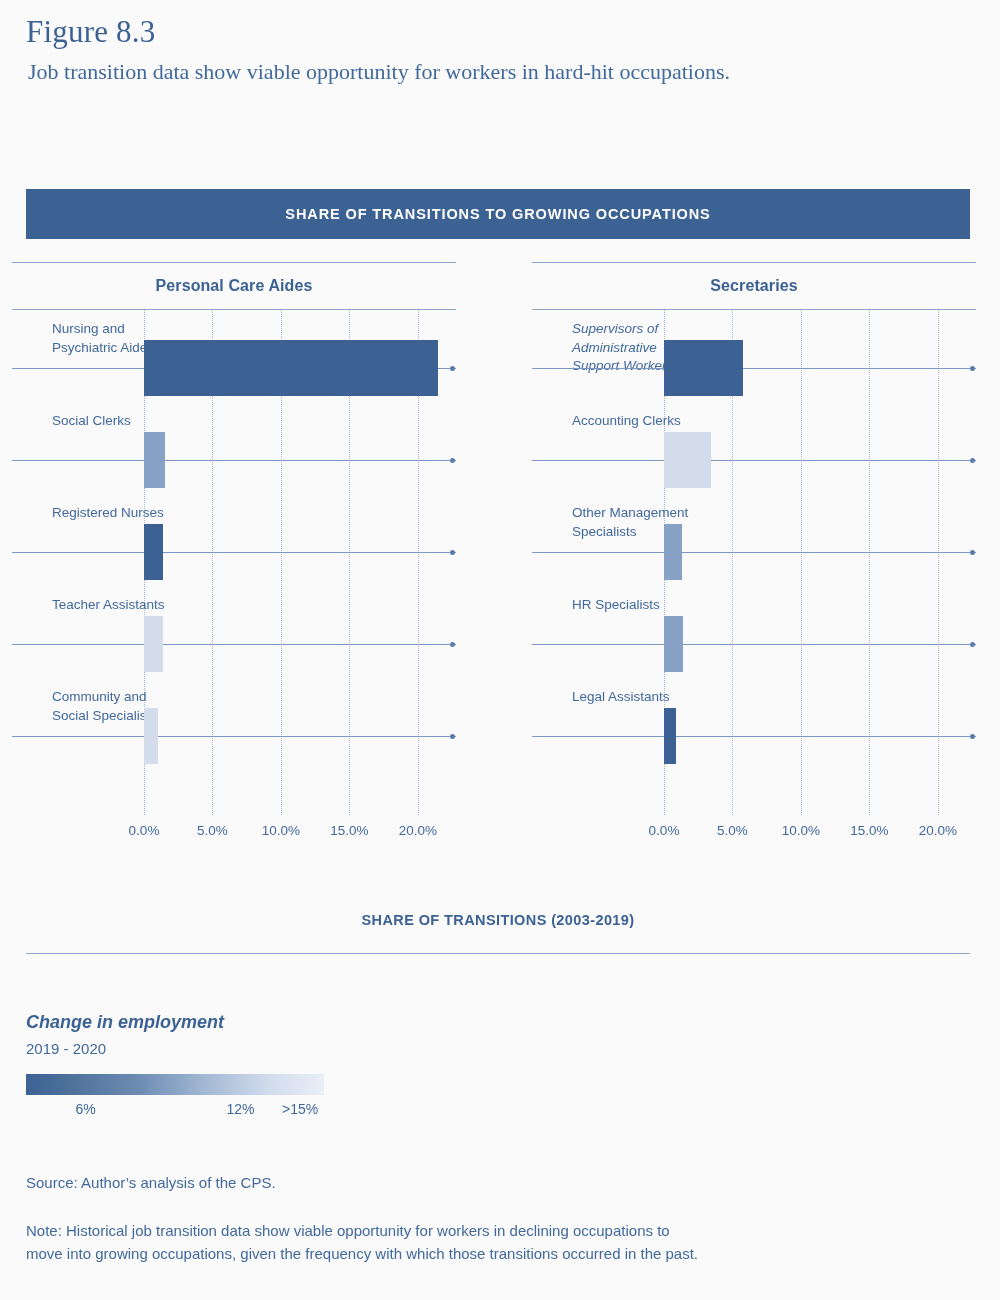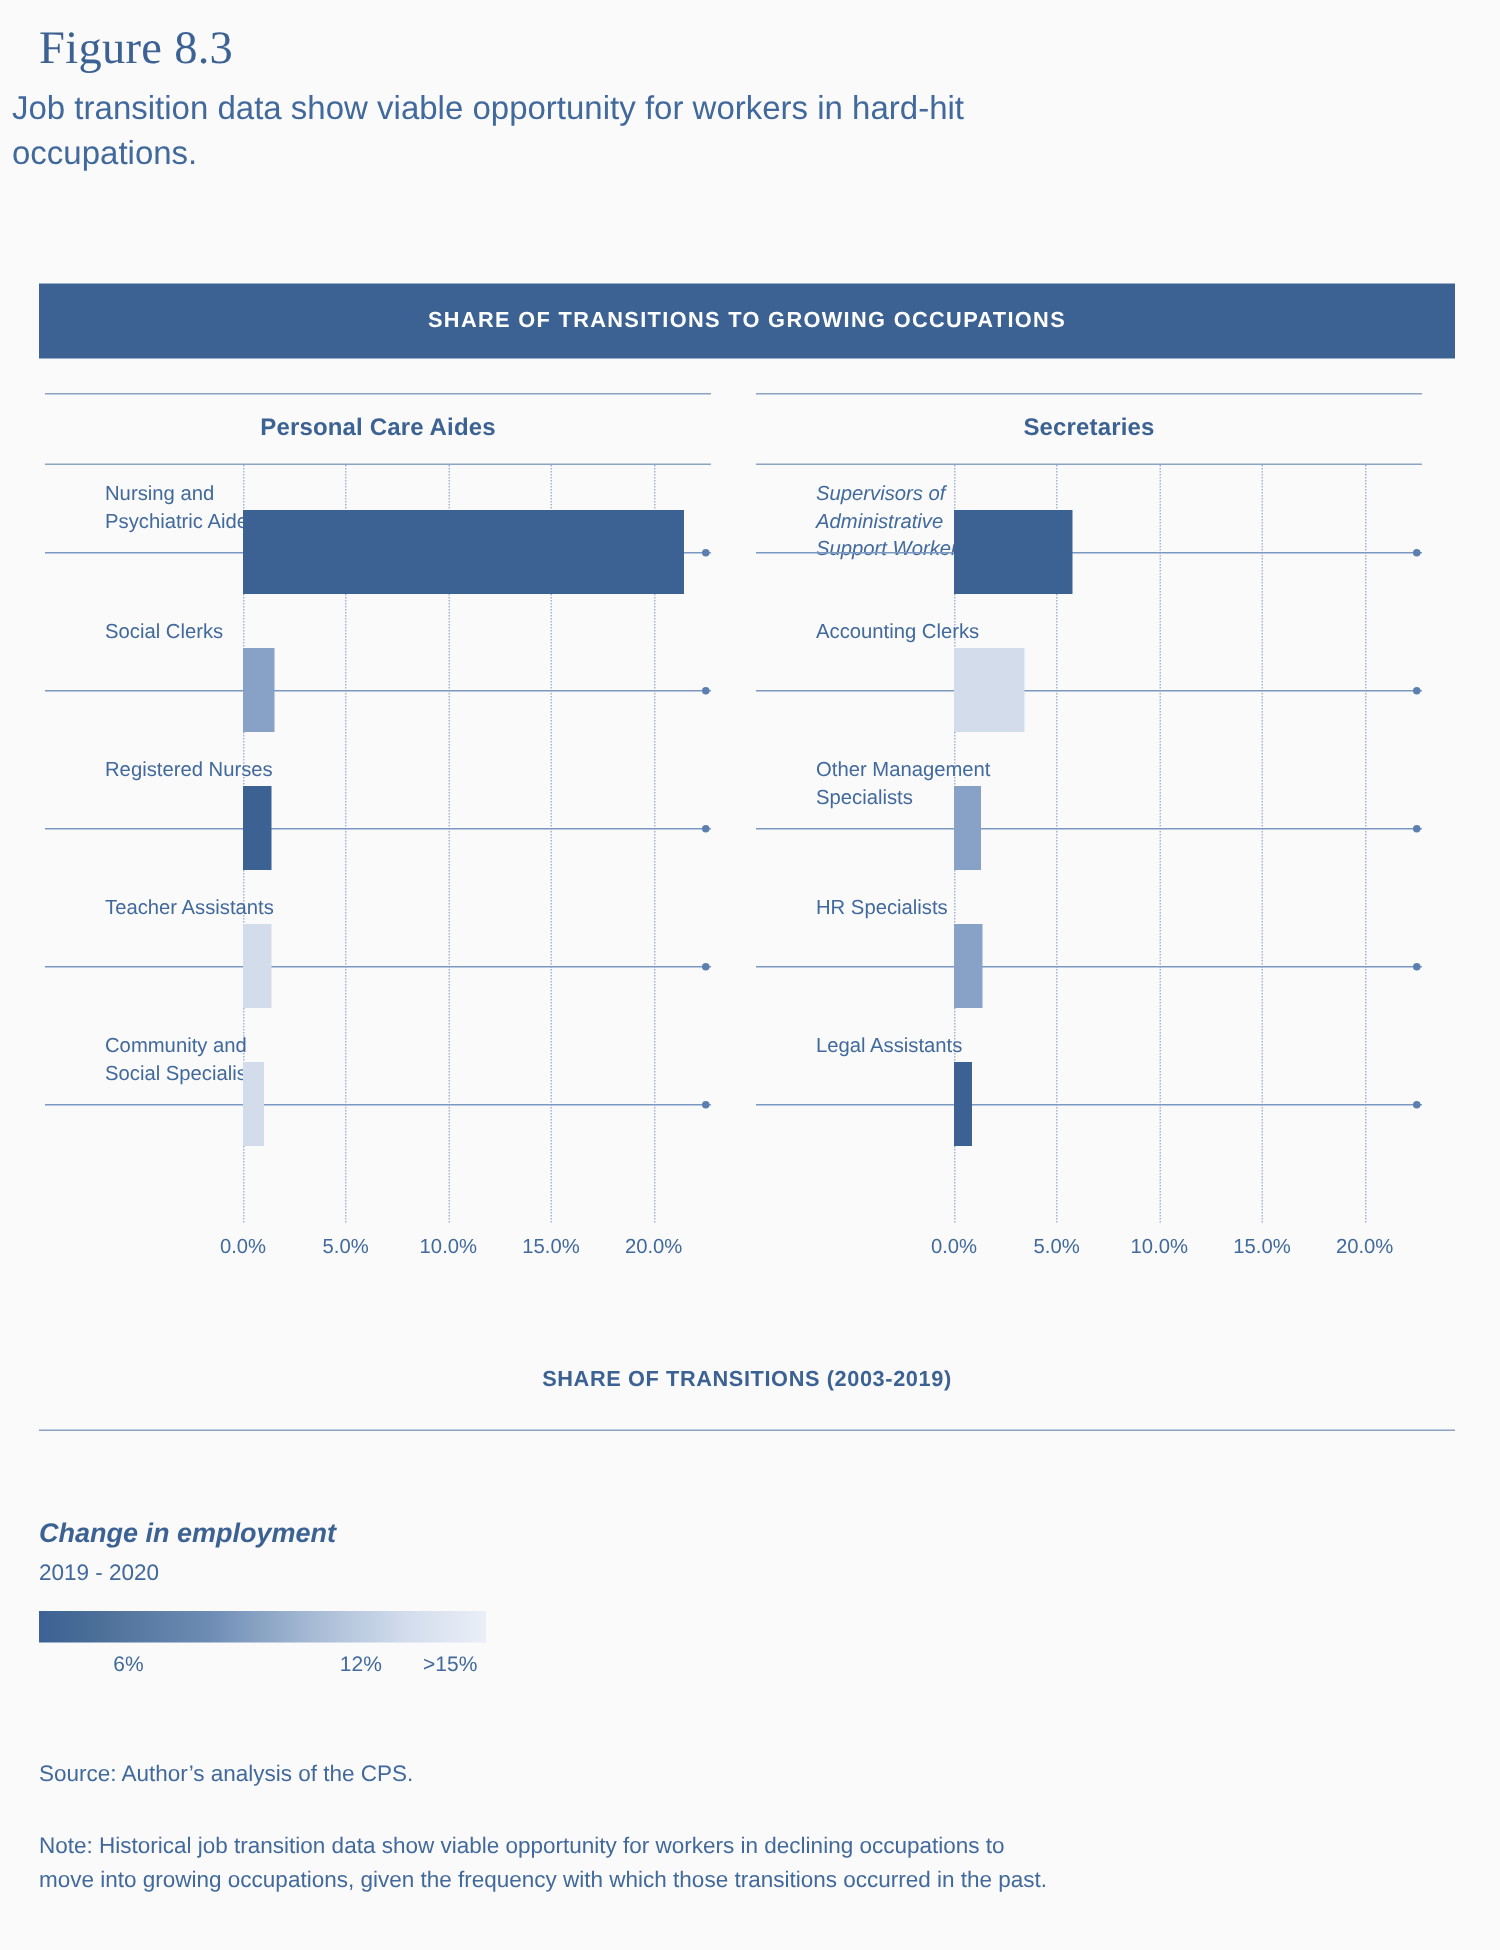--- a/index.html
+++ b/index.html
@@ -13,41 +13,41 @@
   }
   .page { position: relative; width: 1000px; height: 1300px; padding: 0; }
 
   
   .fig-num {
     position: absolute; left: 26px; top: 14px;
     font-family: "Liberation Serif", serif;
     font-size: 31px; color: #3c6294; letter-spacing: .2px;
   }
   .fig-sub {
-    position: absolute; left: 8px; top: 57px; width: 740px;
-    font-size: 22px; line-height: 30px; color: #41699c; font-weight: 400;
+    position: absolute; left: 28px; top: 57px; width: 740px;
+    font-size: 22px; line-height: 30px; color: #41699c; font-weight: 400; font-family: Liberation Serif, serif;
   }
 
   
   .banner {
     position: absolute; left: 26px; top: 189px;
     width: 944px; height: 50px;
     background: #3c6294;
     display: flex; align-items: center; justify-content: center;
   }
   .banner span {
     color: #ffffff; font-size: 14.5px; font-weight: bold;
     letter-spacing: .9px;
   }
 
   
   .panels { position: absolute; left: 0; top: 262px; width: 1000px; }
   .panel { position: absolute; top: 0; width: 444px; }
-  .panel.left  { left: 30px; }
-  .panel.right { left: 504px; }
+  .panel.left  { left: 12px; }
+  .panel.right { left: 532px; }
 
   .panel-rule { height: 1px; background: #8ba3c4; width: 100%; }
   .panel-title {
     text-align: center; font-size: 16px; font-weight: bold;
     color: #3c6294; padding: 14px 0 14px 0; letter-spacing: .1px;
   }
   .panel-rule2 { height: 1px; background: #8ba3c4; width: 100%; }
 
   
   .plot { position: relative; width: 100%; height: 505px; }

